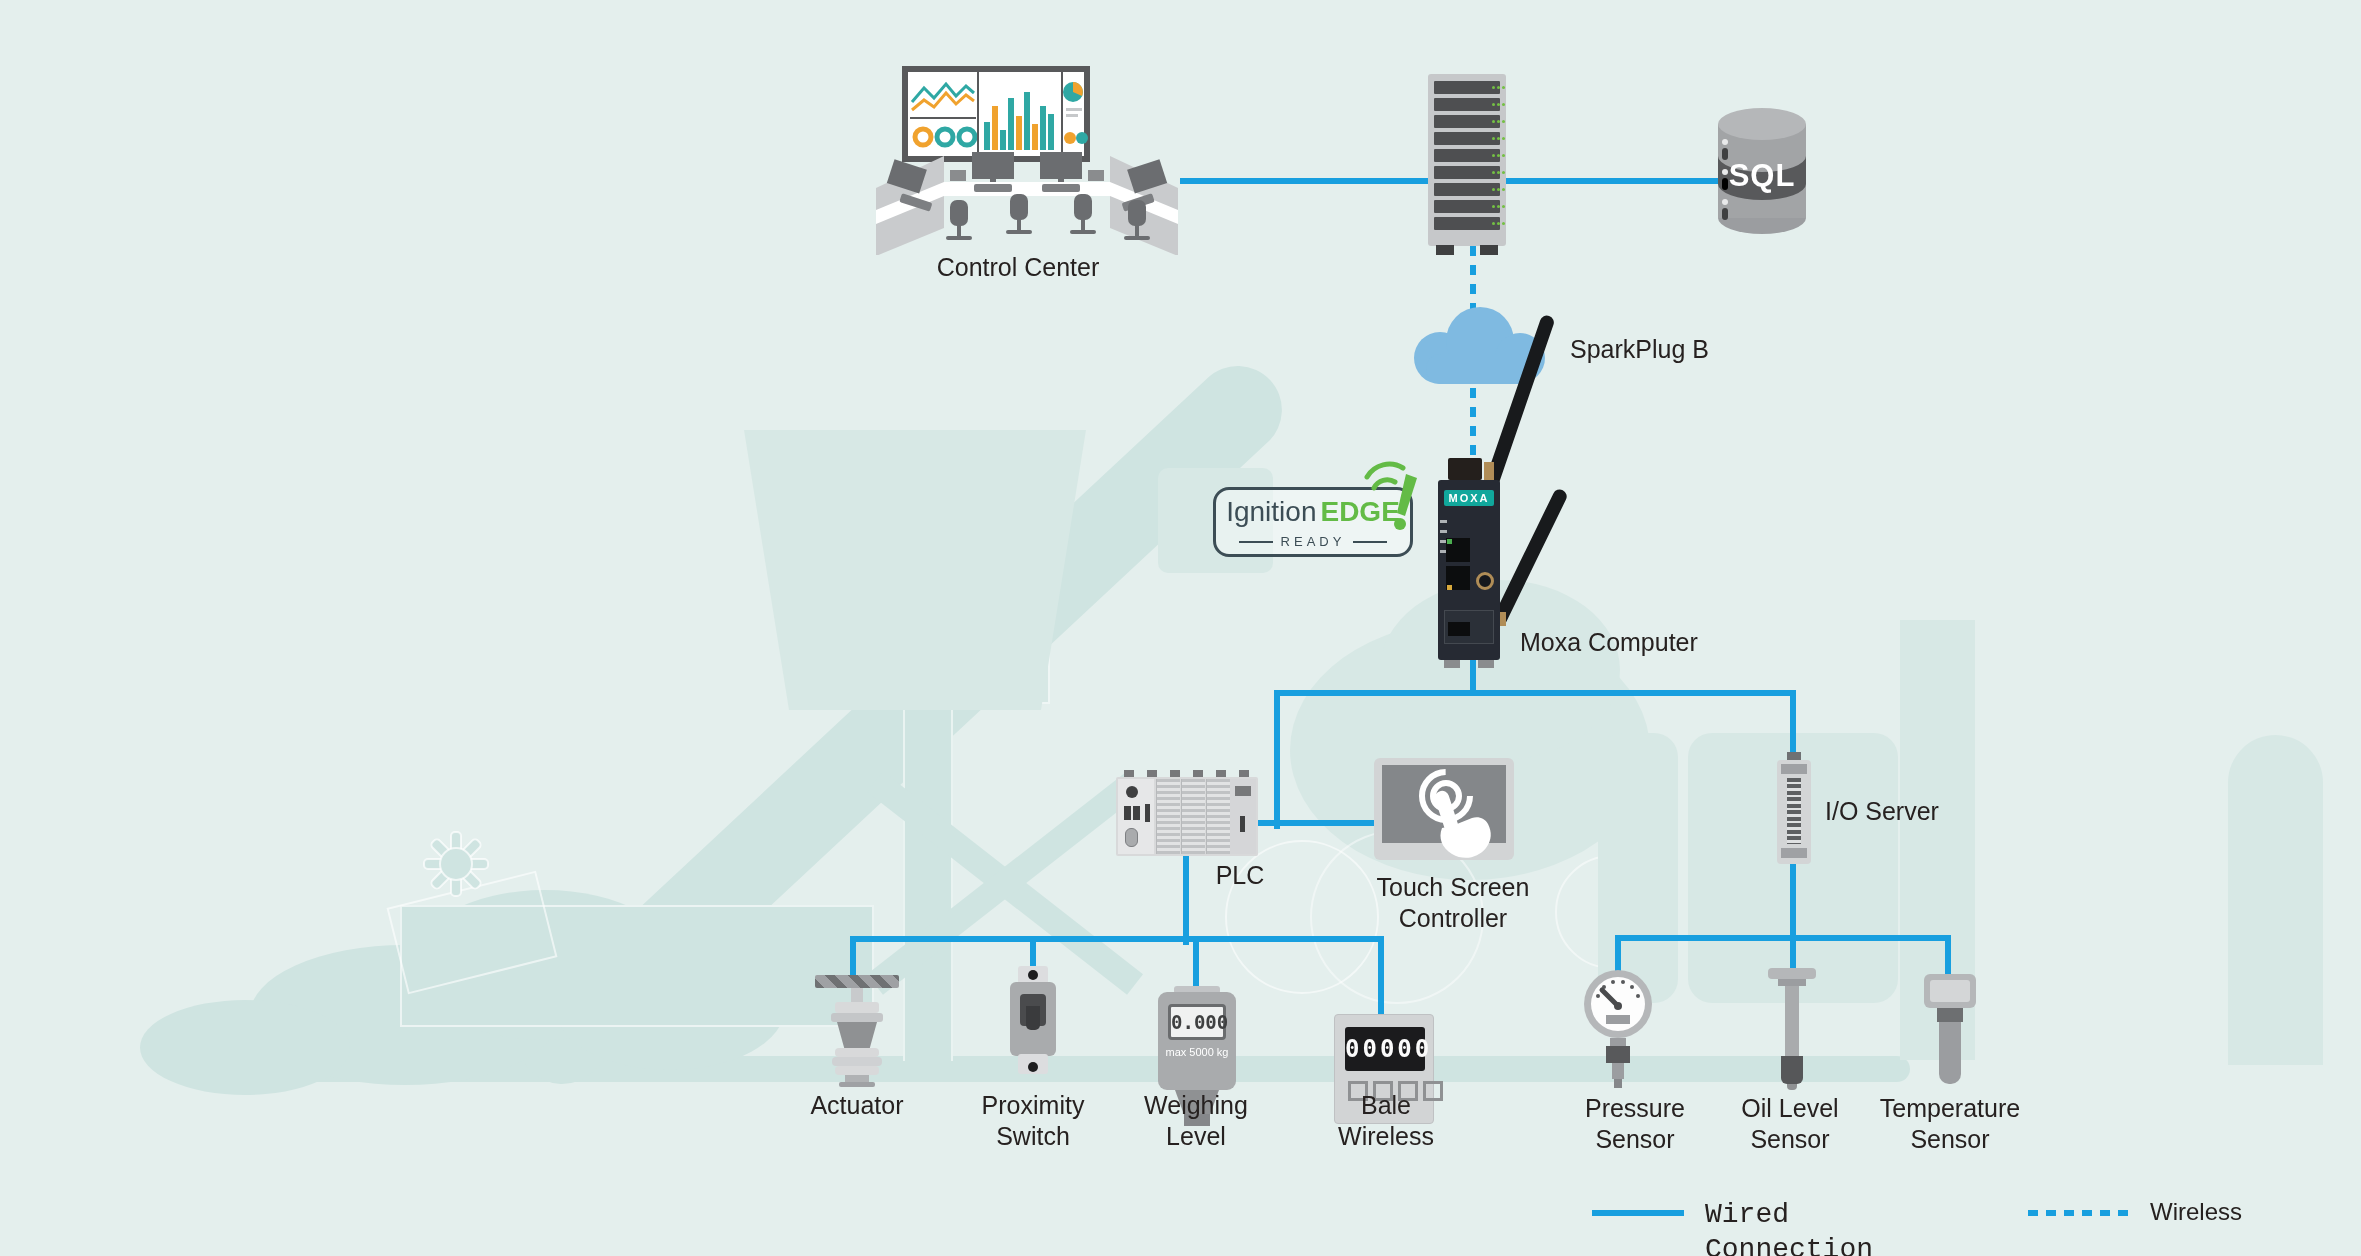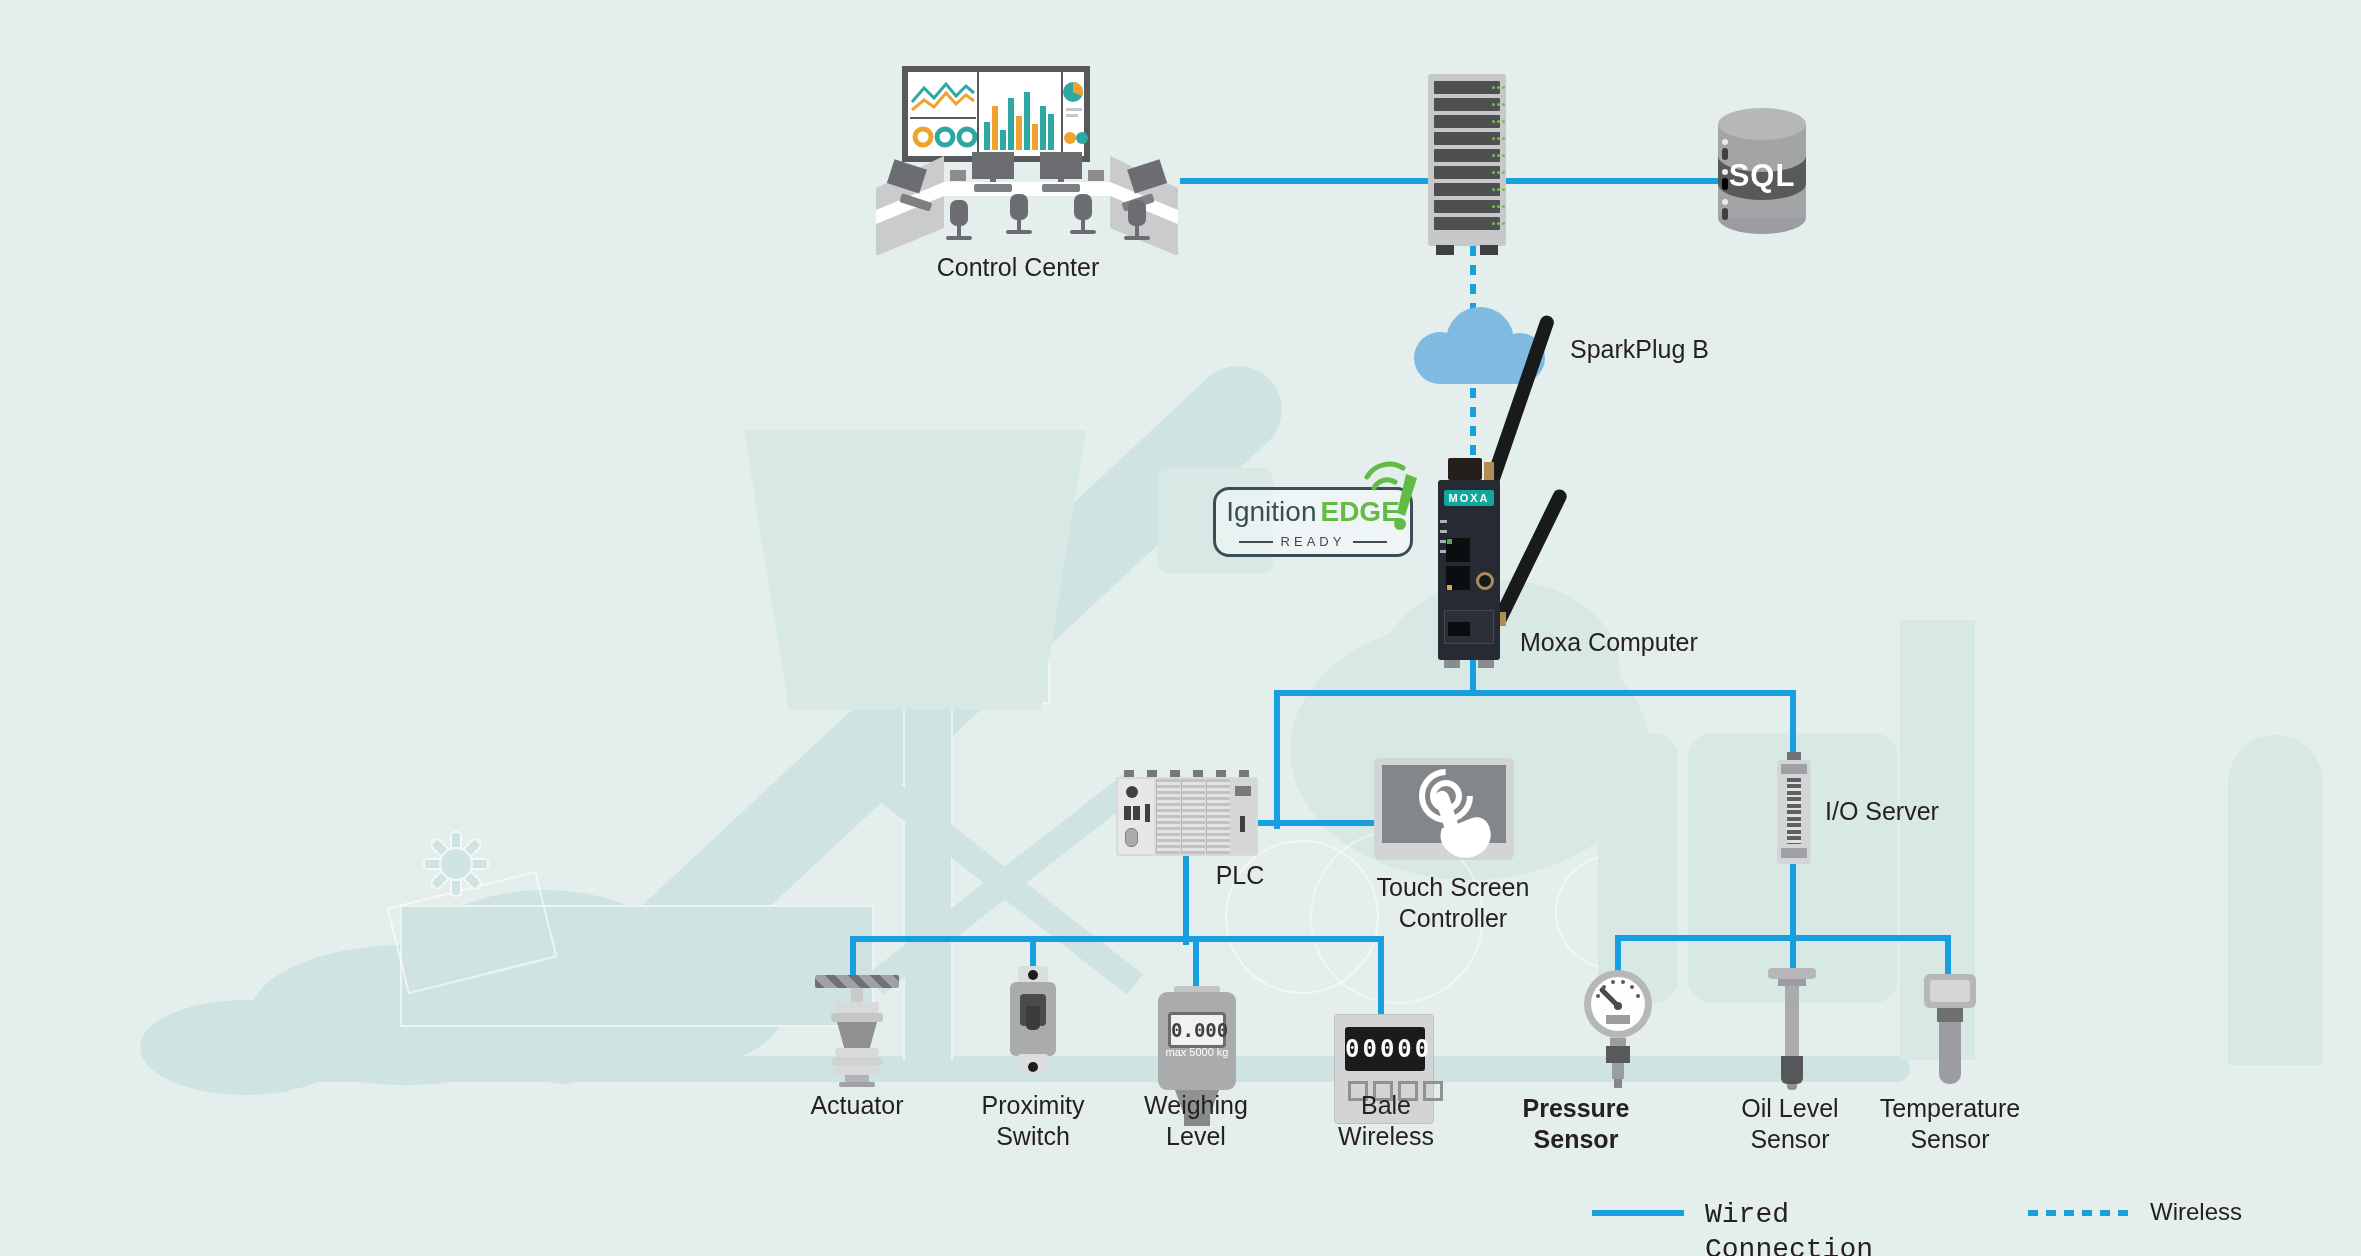--- a/index.html
+++ b/index.html
@@ -55,21 +55,21 @@
   .io-body{position:absolute;left:0;top:8px;width:34px;height:104px;background:#d3d5d6;border-radius:4px;}
   
   .bale{width:100px;height:110px;background:#d2d4d5;border:1px solid #bfc1c3;border-radius:4px;box-sizing:border-box;}
   .bale .disp{position:absolute;left:10px;top:12px;width:80px;height:44px;background:#1b1b1d;border-radius:3px;
       color:#fafafa;font-family:"DejaVu Sans Mono",monospace;font-weight:bold;font-size:24px;
       letter-spacing:3px;text-align:center;line-height:44px;}
   .bale .keys{position:absolute;left:13px;top:66px;display:flex;gap:5px;}
   .bale .keys span{width:14px;height:14px;border:3px solid #8f9193;display:block;}
   
   .scale-body{position:absolute;left:0;top:6px;width:78px;height:98px;background:#a9abad;border-radius:9px;}
-  .scale-lcd{position:absolute;left:10px;top:26px;width:58px;height:36px;background:#f0f1f1;border:3px solid #6a6c6e;
+  .scale-lcd{position:absolute;left:10px;top:18px;width:58px;height:36px;background:#f0f1f1;border:3px solid #6a6c6e;
       border-radius:4px;box-sizing:border-box;text-align:center;line-height:30px;
       font-family:"DejaVu Sans Mono",monospace;font-weight:bold;font-size:19px;color:#3f4041;}
   .scale-cap{position:absolute;left:0;top:60px;width:78px;text-align:center;color:#fff;font-size:11px;}
   
   .abs{position:absolute;}
 </style>
 </head>
 <body>
 
 <div id="stage" style="--background: #e4efed; --wire: #189fdf; --watermark: #cfe4e1; --watermark_light: #d7e8e5; --text: #262120; --cloud: #7fbae1; --green: #63bb46;">
@@ -405,21 +405,21 @@
       </g>
       <line x1="36" y1="38" x2="20" y2="22" stroke="#4a4b4d" stroke-width="5" stroke-linecap="round"></line>
       <circle cx="36" cy="38" r="4" fill="#4a4b4d"></circle>
       <rect x="24" y="47" width="24" height="9" fill="#9b9da0"></rect>
       <rect x="28" y="70" width="16" height="8" fill="#9b9da0"></rect>
       <rect x="24" y="78" width="24" height="17" fill="#58595b"></rect>
       <rect x="30" y="95" width="12" height="16" fill="#9b9da0"></rect>
       <rect x="32" y="111" width="8" height="9" fill="#85878a"></rect>
     </svg>
   </div>
-  <div class="lbl" style="left:1501px;top:1093px;width:150px;font-weight:bold;">Pressure Sensor</div>
+  <div class="lbl" style="left:1560px;top:1093px;width:150px;">Pressure Sensor</div>
 
   <div class="node" style="left:1768px;top:962px;width:48px;height:130px;">
     <div class="abs" style="left:0;top:6px;width:48px;height:11px;background:#b5b7b9;border-radius:4px;"></div>
     <div class="abs" style="left:10px;top:17px;width:28px;height:7px;background:#9b9da0;"></div>
     <div class="abs" style="left:17px;top:24px;width:14px;height:70px;background:#a9abad;"></div>
     <div class="abs" style="left:13px;top:94px;width:22px;height:28px;background:#565759;border-radius:0 0 6px 6px;"></div>
     <div class="abs" style="left:19px;top:122px;width:10px;height:6px;background:#8f9193;border-radius:0 0 4px 4px;"></div>
   </div>
   <div class="lbl" style="left:1715px;top:1093px;width:150px;">Oil Level Sensor</div>
 

